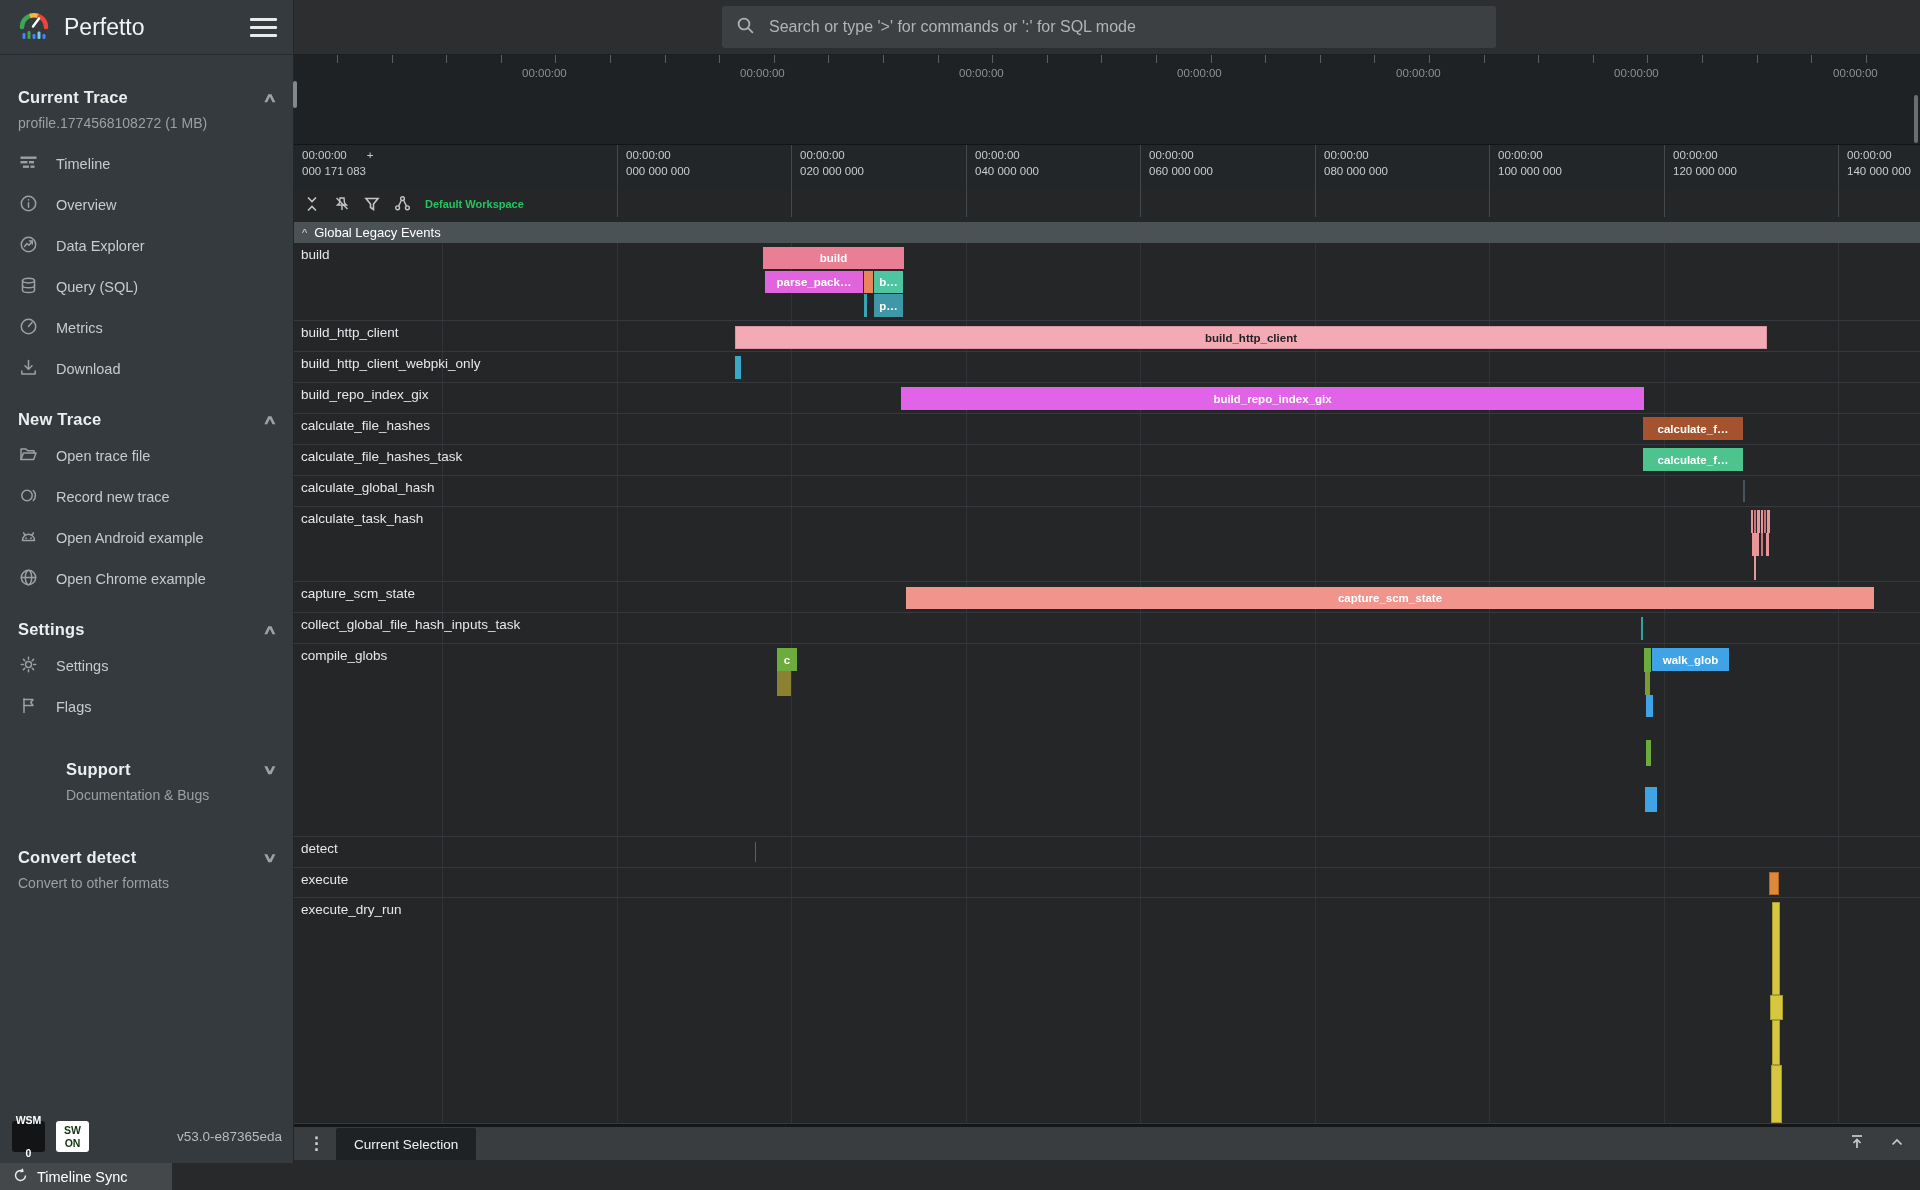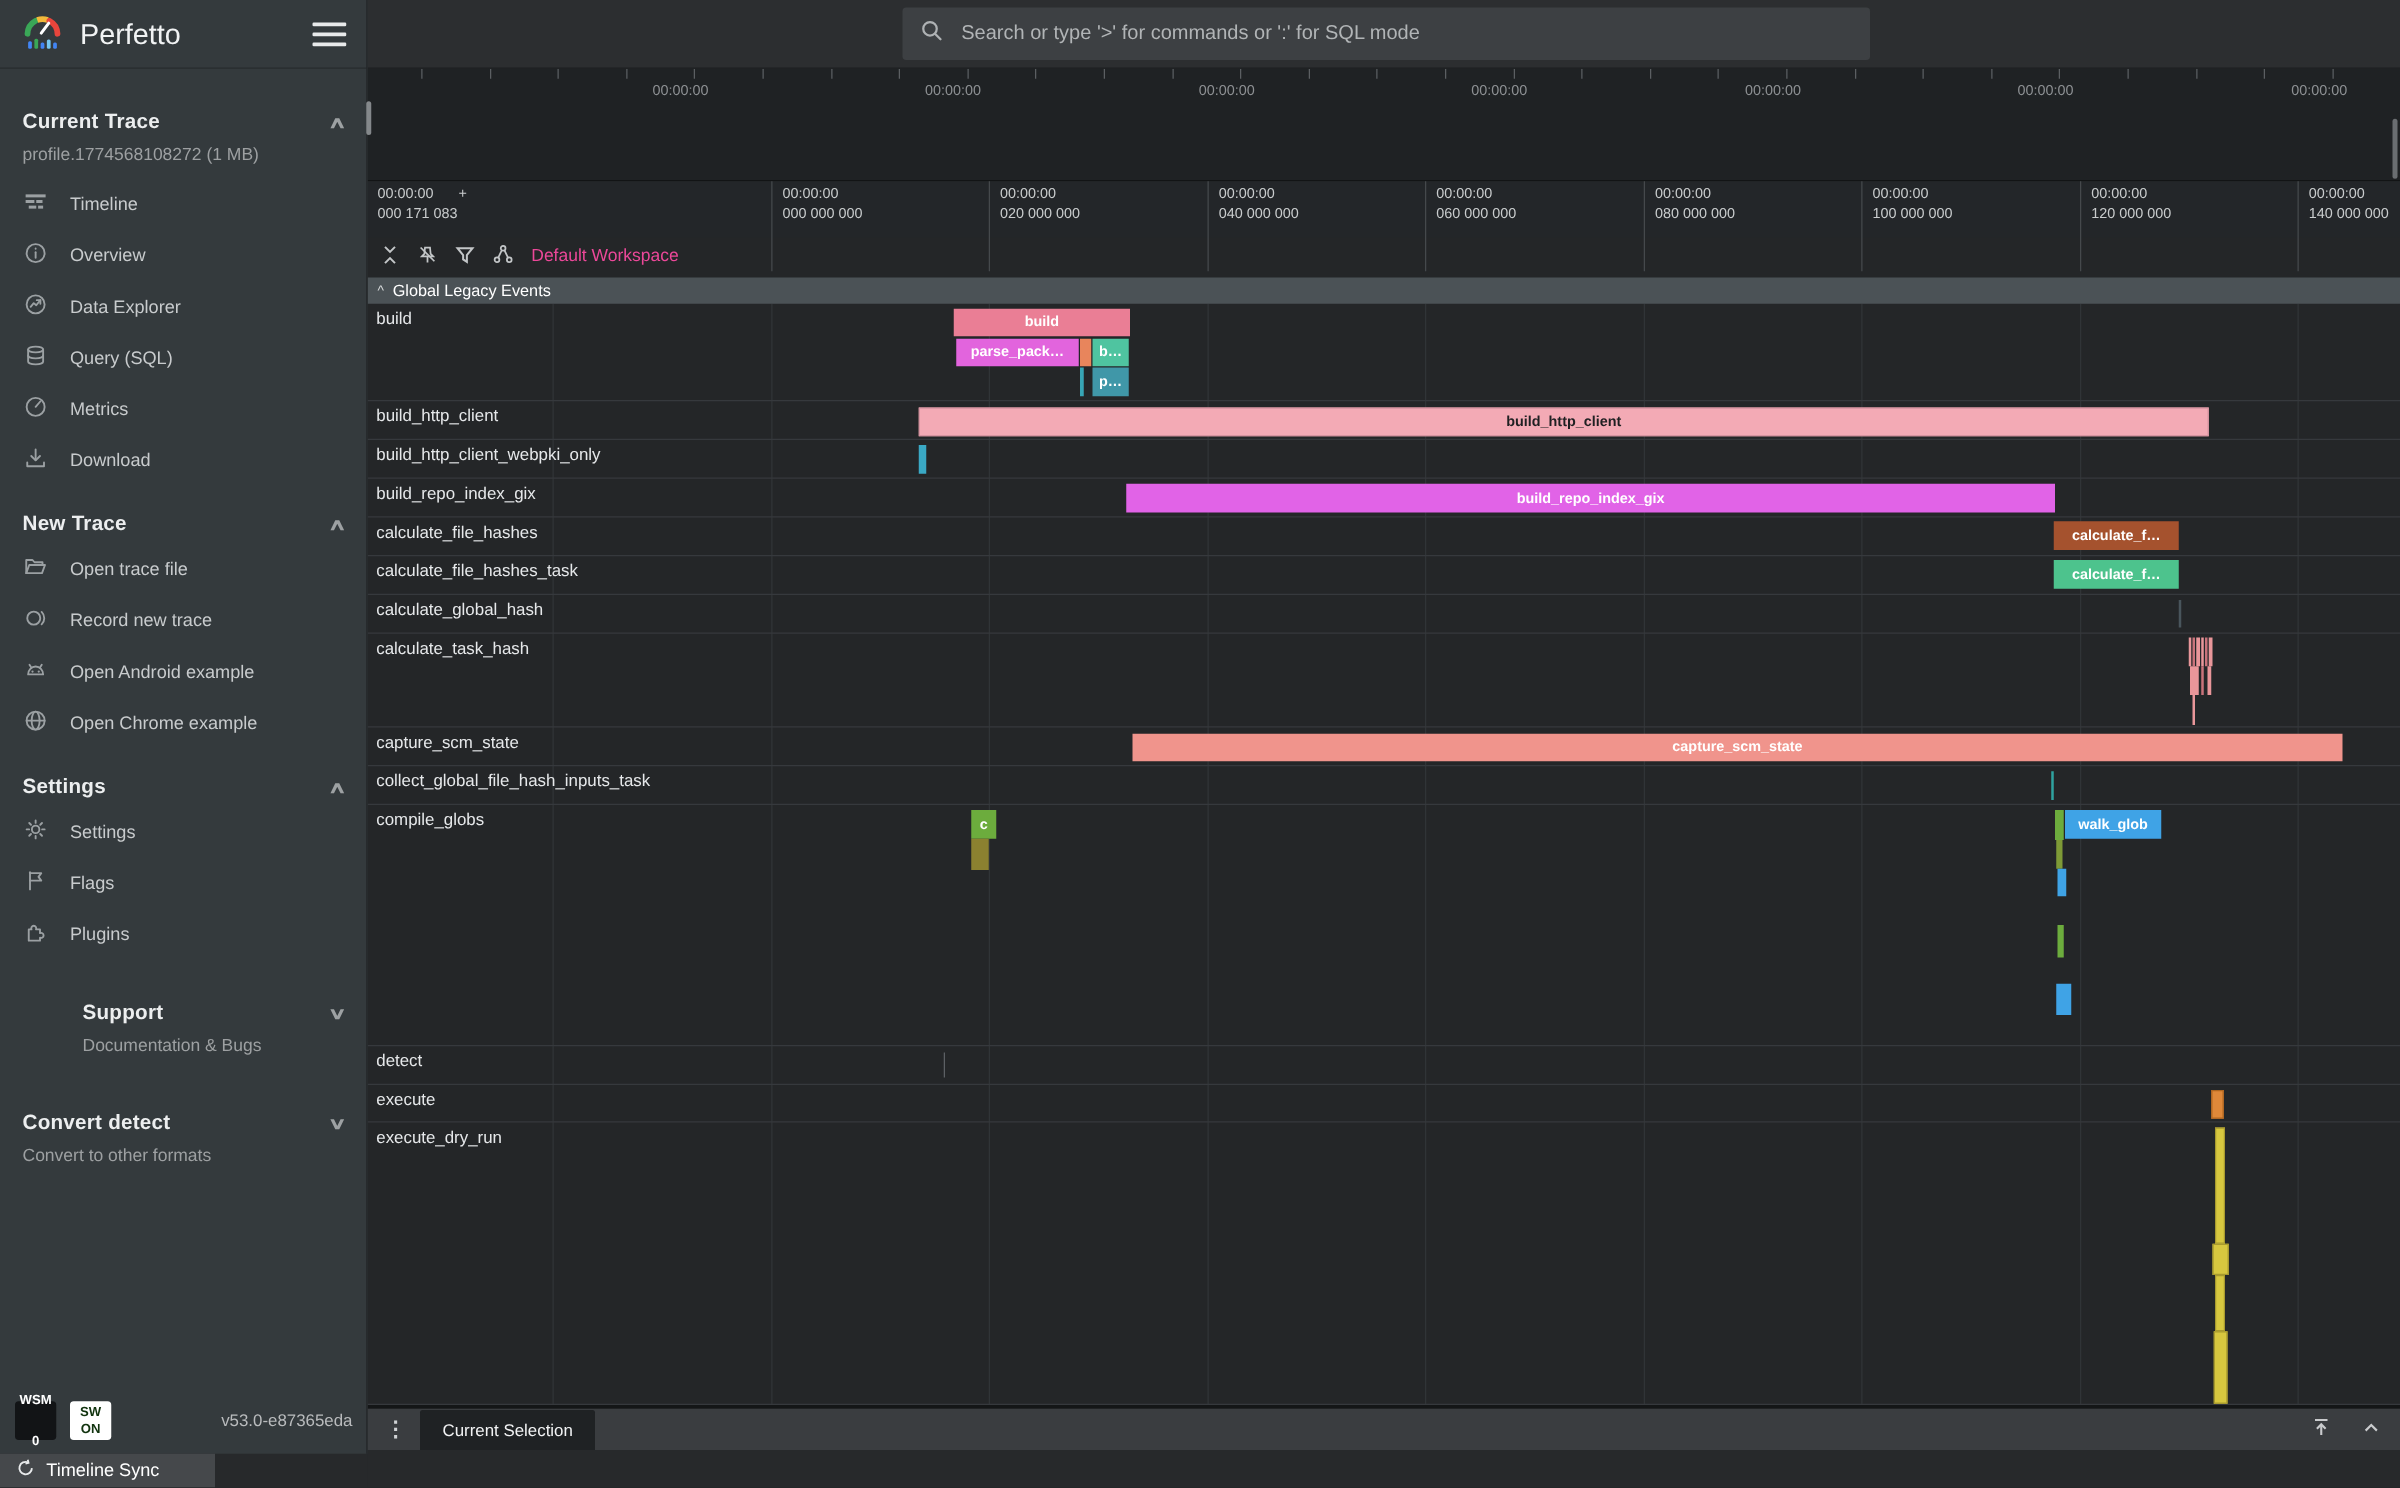--- a/index.html
+++ b/index.html
@@ -51,21 +51,21 @@
   .ruler { position:absolute; left:294px; top:145px; width:1626px; height:45px;
     background:#232629; z-index:1; }
   .ruler-sec { position:absolute; top:0; height:72px; padding:3px 0 0 8px; }
   .ruler-sec.bordered { border-left:1px solid #45494c; }
   .ruler-time, .ruler-offset { color:#c9cccd; font-size:11.5px; line-height:1.35; white-space:pre; }
   .ruler-plus { color:#c9cccd; margin-left:20px; }
   
   .wtoolbar { position:absolute; left:294px; top:190px; width:1626px; height:27px;
     display:flex; align-items:center; gap:12px; padding-left:9px; z-index:2; }
   .wtoolbar .tbtn { width:18px; height:18px; display:flex; align-items:center; justify-content:center; cursor:pointer; }
-  .workspace-label { color:#ec4899; font-size:14px; font-weight:400; margin-left:2px; }
+  .workspace-label { color:#22c55e; font-size:11px; font-weight:700; margin-left:2px; }
   
   .group-header { position:absolute; left:294px; top:222px; width:1626px; height:21px;
     background:#4b5256; color:#fff; font-size:13px; display:flex; align-items:center;
     gap:7px; padding-left:8px; z-index:2; cursor:pointer; }
   .group-caret { font-size:11px; color:#d6d9da; }
   
   .track-row { position:absolute; left:294px; width:1626px; border-bottom:1px solid #36393d; z-index:1; }
   .track-name { position:absolute; left:7px; top:4px; color:#e6e8ea; font-size:13.5px; }
   .gridline { position:absolute; width:1px; background:#303437; z-index:0; }
   .slice { position:absolute; display:flex; align-items:center; justify-content:center;
@@ -370,28 +370,20 @@
         </div>
         <div class="nav-item">
           <span><svg width="19" height="19" viewBox="0 0 19 19">
               <g fill="none" stroke="#9ba0a3" stroke-width="1.5" stroke-linecap="round" stroke-linejoin="round">
                 <line x1="5" y1="16.5" x2="5" y2="2.8"></line>
                 <path d="M5 3.5 H14 L11.8 6.5 L14 9.5 H5"></path>
               </g>
             </svg></span>
           <span>Flags</span>
         </div>
-        <div class="nav-item">
-          <span><svg width="19" height="19" viewBox="0 0 19 19">
-              <g fill="none" stroke="#9ba0a3" stroke-width="1.5" stroke-linecap="round" stroke-linejoin="round">
-                <path d="M4 7.5 h2.2 a2 2 0 1 1 3.6 0 H13 v3 a2 2 0 1 1 0 3.6 v2.4 H4 Z"></path>
-              </g>
-            </svg></span>
-          <span>Plugins</span>
-        </div>
       </div>
       <div class="section" style="margin-top: 26px; margin-left: 48px;">
         <div class="section-header">
           <span class="section-title">Support</span>
           <span class="chev">∨</span>
         </div>
         <div class="section-sub">Documentation &amp; Bugs</div>
       </div>
       <div class="section" style="margin-top: 26px;">
         <div class="section-header">

